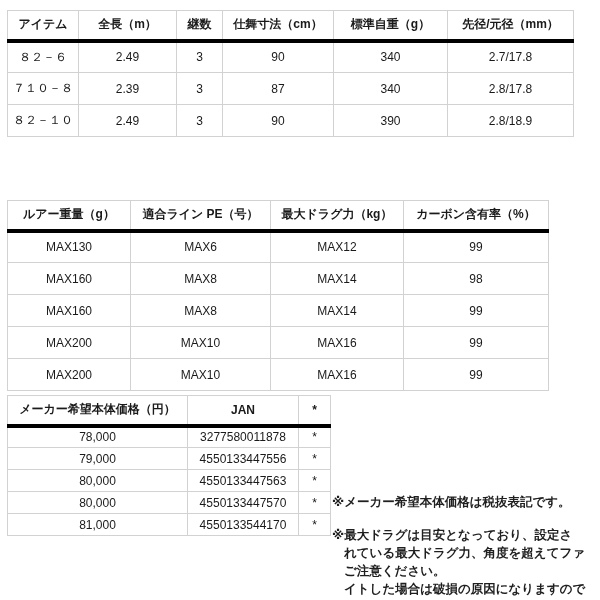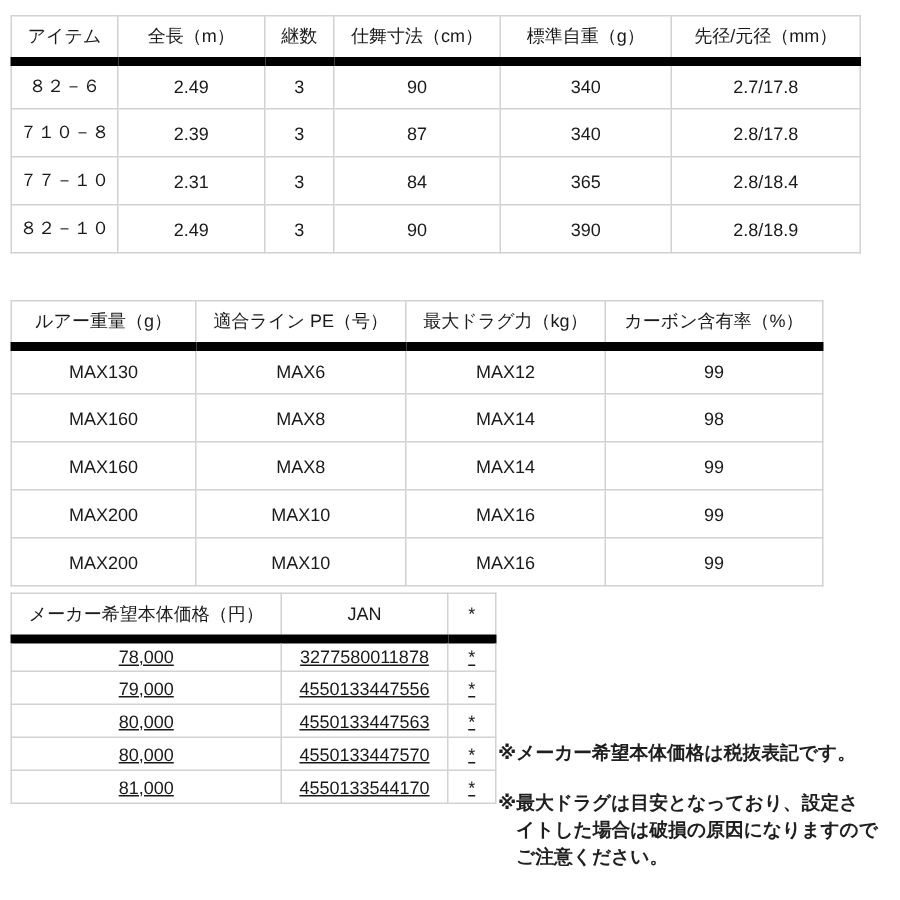--- a/index.html
+++ b/index.html
@@ -20,30 +20,30 @@
   }
   th, td {
     border:1px solid #d2d2d2;
     text-align:center;
     vertical-align:middle;
     font-size:12px;
     white-space:nowrap;
     overflow:hidden;
   }
   th {
-    font-weight:normal;
+    font-weight:bold;
     height:30px;
-    border-bottom:6px solid #000000;
+    border-bottom:4px solid #000000;
     color:#1a1a1a;
   }
   td { height:32px; color:#1a1a1a; }
   #t0 { left:7px; top:10px; }
   #t1 { left:7px; top:200px; }
   #t2 { left:7px; top:395px; }
-  #t2 td { height:22px;text-decoration:underline; }
+  #t2 td { height:22px; }
   .notes {
     position:absolute;
     left:332px;
     top:493px;
     width:266px;
     font-size:12.5px;
     line-height:18px;
     font-weight:bold;
     color:#1f1f1f;
   }
@@ -85,28 +85,20 @@
         </tr>
         <tr>
           <td>７１０－８</td>
           <td>2.39</td>
           <td>3</td>
           <td>87</td>
           <td>340</td>
           <td>2.8/17.8</td>
         </tr>
         <tr>
-          <td>７７－１０</td>
-          <td>2.31</td>
-          <td>3</td>
-          <td>84</td>
-          <td>365</td>
-          <td>2.8/18.4</td>
-        </tr>
-        <tr>
           <td>８２－１０</td>
           <td>2.49</td>
           <td>3</td>
           <td>90</td>
           <td>390</td>
           <td>2.8/18.9</td>
         </tr>
       </tbody>
     </table>
   <table id="t1">
@@ -198,18 +190,19 @@
         </tr>
       </tbody>
     </table>
 
   <div class="notes">
     <div class="note">
       <div class="nline">※メーカー希望本体価格は税抜表記です。</div>
     </div>
     <div class="note">
       <div class="nline">※最大ドラグは目安となっており、設定さ</div>
+      <div class="nline cont">れている最大ドラグ力、角度を超えてファ</div>
+      <div class="nline cont">ご注意ください。</div>
       <div class="nline cont">イトした場合は破損の原因になりますので</div>
-      <div class="nline cont">ご注意ください。</div>
     </div>
   </div>
 
 </div>
 
 </body></html>

